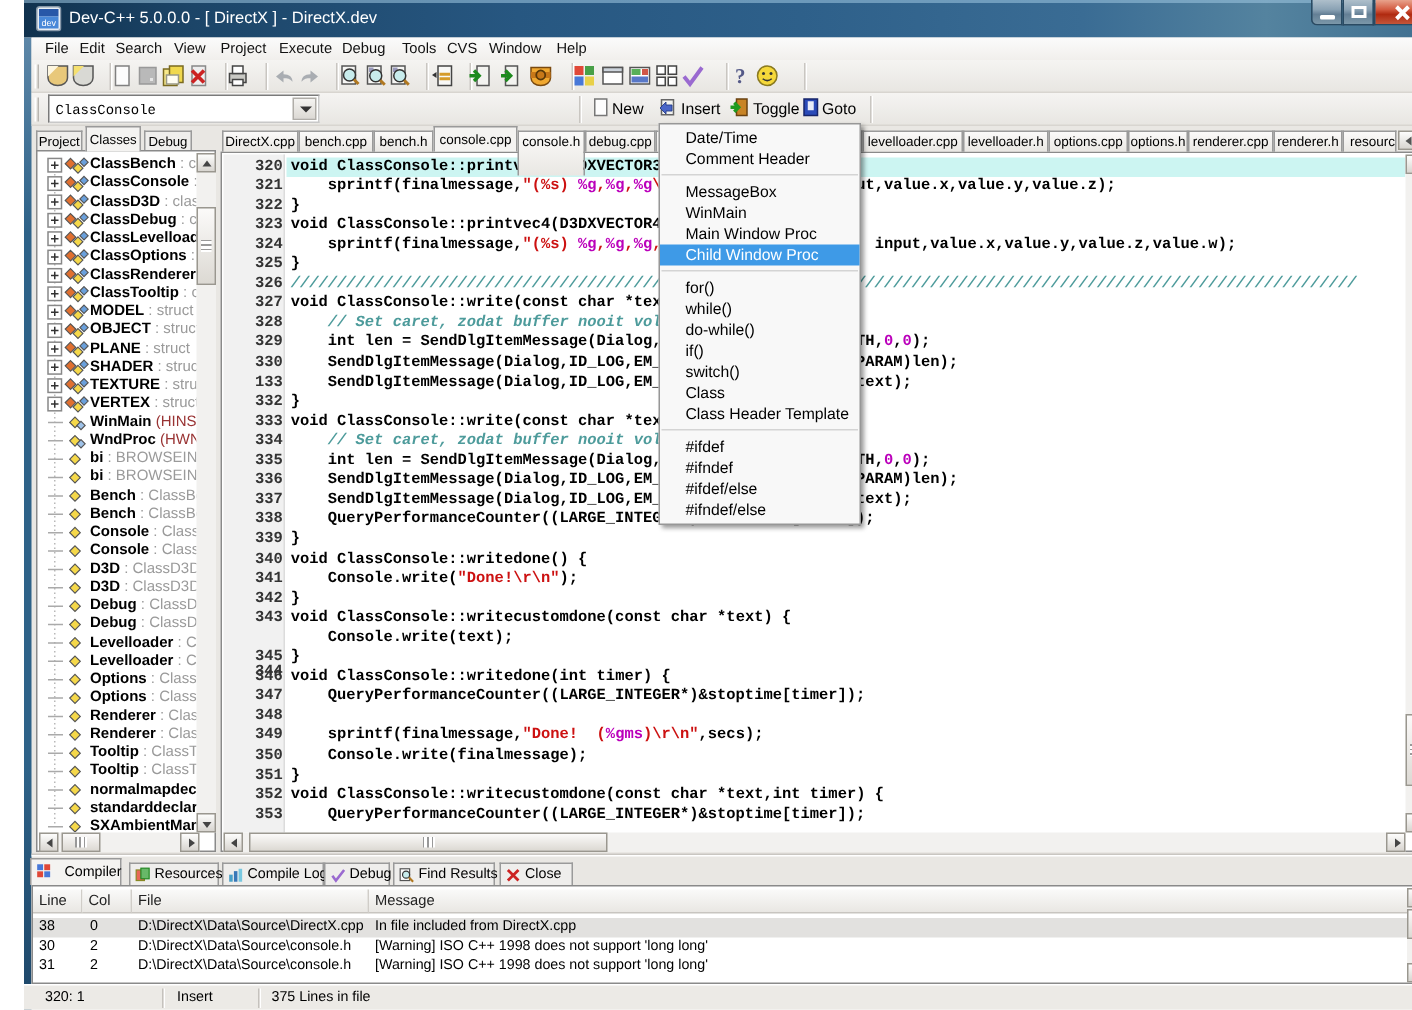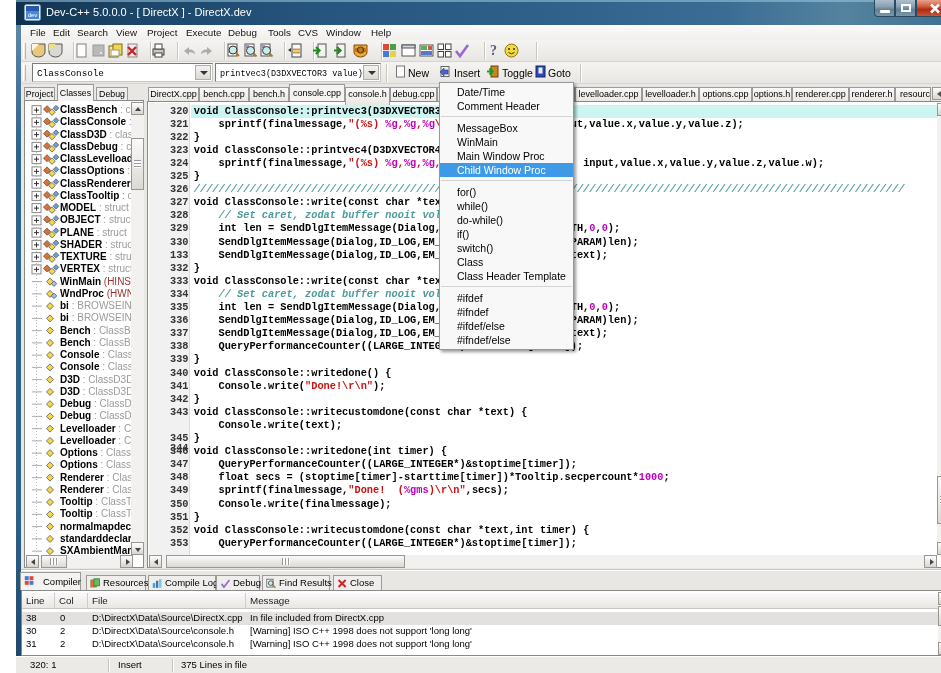--- a/index.html
+++ b/index.html
@@ -223,26 +223,20 @@
         <circle cx="6" cy="7" r="1" fill="#333"></circle>
         <circle cx="11" cy="7" r="1" fill="#333"></circle>
         <path d="M5.5,10.5 q3,2.5 6,0" stroke="#333" fill="none"></path>
       </svg>
       <div class="vsep" style="left:515px;"></div>
     </div>
     <div id="tb2" class="abs">
       <div class="grip" style="left:2px;"></div>
       <div class="combo" style="left:11px;width:181px;">
         <span class="ct">ClassConsole</span>
-        <span class="ca">
-          <span class="arrdn"></span>
-        </span>
-      </div>
-      <div class="combo" style="left:194px;width:166px;">
-        <span class="ct" style="font-size:8.5px;top:5px;">printvec3(D3DXVECTOR3 value)</span>
         <span class="ca">
           <span class="arrdn"></span>
         </span>
       </div>
       <div class="vsep" style="left:365px;"></div>
       <svg class="abs" style="left:373px;top:3px;" width="13" height="13" viewBox="0 0 13 13">
         <rect x="2.5" y="1" width="8" height="11" fill="#fdfdfd" stroke="#777"></rect>
       </svg>
       <div class="tb2btn" style="left:387px;top:5px;">New</div>
       <svg class="abs" style="left:417px;top:3px;" width="13" height="13" viewBox="0 0 13 13">
@@ -515,21 +509,20 @@
         <div class="cl" style="left:44.8px;top:302.8px;"><b>void</b> ClassConsole::writecustomdone(<b>const</b> <b>char</b> *text) {</div>
         <div class="lnum" style="left:4px;top:315.9px;margin-top:23px;">344</div>
         <div class="cl" style="left:44.8px;top:315.9px;">    Console.write(text);</div>
         <div class="lnum" style="left:4px;top:329.0px;">345</div>
         <div class="cl" style="left:44.8px;top:329.0px;">}</div>
         <div class="lnum" style="left:4px;top:342.1px;">346</div>
         <div class="cl" style="left:44.8px;top:342.1px;"><b>void</b> ClassConsole::writedone(<b>int</b> timer) {</div>
         <div class="lnum" style="left:4px;top:355.2px;">347</div>
         <div class="cl" style="left:44.8px;top:355.2px;">    QueryPerformanceCounter((LARGE_INTEGER*)&amp;stoptime[timer]);</div>
         <div class="lnum" style="left:4px;top:368.3px;">348</div>
-        <div class="cl" style="left:44.8px;top:368.3px;">    <b>float</b> secs = (stoptime[timer]-starttime[timer])*Tooltip.secpercount*<span class="n">1000</span>;</div>
         <div class="lnum" style="left:4px;top:381.4px;">349</div>
         <div class="cl" style="left:44.8px;top:381.4px;">    sprintf(finalmessage,<span class="s">"Done!  (</span><span class="n">%gms</span><span class="s">)\r\n"</span>,secs);</div>
         <div class="lnum" style="left:4px;top:394.5px;">350</div>
         <div class="cl" style="left:44.8px;top:394.5px;">    Console.write(finalmessage);</div>
         <div class="lnum" style="left:4px;top:407.6px;">351</div>
         <div class="cl" style="left:44.8px;top:407.6px;">}</div>
         <div class="lnum" style="left:4px;top:420.7px;">352</div>
         <div class="cl" style="left:44.8px;top:420.7px;"><b>void</b> ClassConsole::writecustomdone(<b>const</b> <b>char</b> *text,<b>int</b> timer) {</div>
         <div class="lnum" style="left:4px;top:433.8px;">353</div>
         <div class="cl" style="left:44.8px;top:433.8px;">    QueryPerformanceCounter((LARGE_INTEGER*)&amp;stoptime[timer]);</div>
@@ -552,21 +545,21 @@
           <span style="position:absolute;left:5px;top:3px;width:0;height:0;border-top:3.5px solid transparent;border-bottom:3.5px solid transparent;border-left:4px solid #444;"></span>
         </div>
         <div class="sthumb" style="left:17px;top:0;width:239px;height:13px;"></div>
         <div style="position:absolute;left:132.5px;top:3px;width:8px;height:7px;background:repeating-linear-gradient(90deg,#999 0,#999 1px,#fff 1px,#fff 3px);"></div>
       </div>
     </div>
     <div class="etab abs" style="left:132px;top:87px;width:51px;height:14px;line-height:13px;">DirectX.cpp</div>
     <div class="etab abs" style="left:183px;top:87px;width:50px;height:14px;line-height:13px;">bench.cpp</div>
     <div class="etab abs" style="left:233px;top:87px;width:40px;height:14px;line-height:13px;">bench.h</div>
     <div class="etab etabactive abs" style="left:273px;top:84px;width:56px;height:17px;line-height:16px;z-index:5;">console.cpp</div>
-    <div class="etab abs" style="left:329px;top:87px;width:45px;height:18px;line-height:13px;">console.h</div>
+    <div class="etab abs" style="left:329px;top:87px;width:45px;height:30px;line-height:13px;">console.h</div>
     <div class="etab abs" style="left:374px;top:87px;width:47px;height:14px;line-height:13px;">debug.cpp</div>
     <div class="etab abs" style="left:421px;top:87px;width:40px;height:14px;line-height:13px;">debug.h</div>
     <div class="etab abs" style="left:461px;top:87px;width:49px;height:14px;line-height:13px;">DirectX.h</div>
     <div class="etab abs" style="left:510px;top:87px;width:49px;height:14px;line-height:13px;">main.h</div>
     <div class="etab abs" style="left:559px;top:87px;width:67px;height:14px;line-height:13px;">levelloader.cpp</div>
     <div class="etab abs" style="left:626px;top:87px;width:57px;height:14px;line-height:13px;">levelloader.h</div>
     <div class="etab abs" style="left:683px;top:87px;width:53px;height:14px;line-height:13px;">options.cpp</div>
     <div class="etab abs" style="left:736px;top:87px;width:40px;height:14px;line-height:13px;">options.h</div>
     <div class="etab abs" style="left:776px;top:87px;width:57px;height:14px;line-height:13px;">renderer.cpp</div>
     <div class="etab abs" style="left:833px;top:87px;width:46px;height:14px;line-height:13px;">renderer.h</div>

